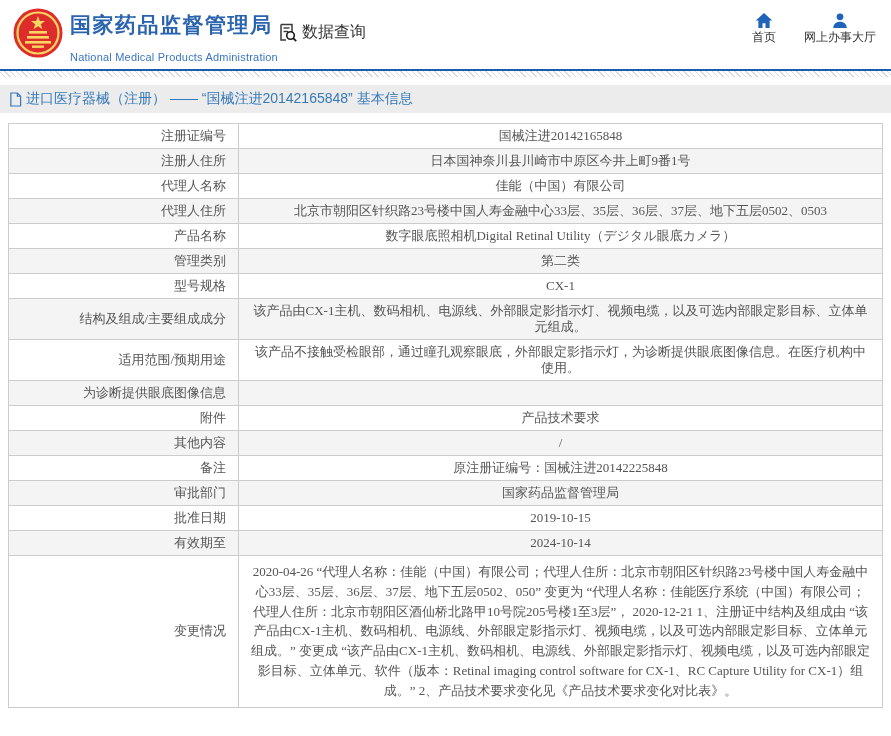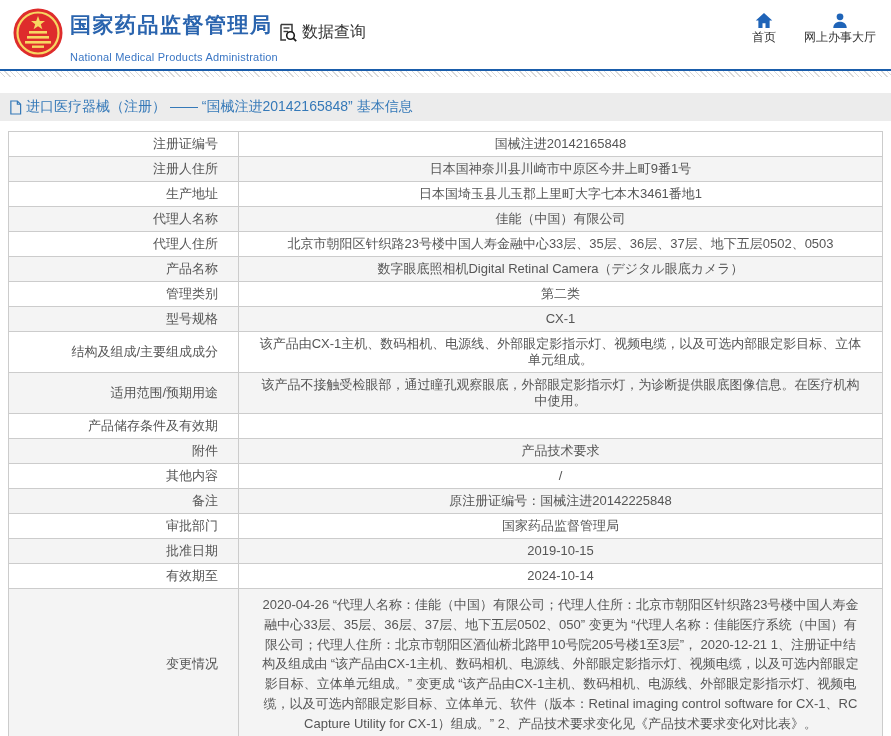--- a/index.html
+++ b/index.html
@@ -18,28 +18,28 @@
   .nav-item { position: absolute; top: 12px; display: flex; flex-direction: column; align-items: center; cursor: pointer; }
   .nav-home { left: 741px; width: 46px; }
   .nav-hall { left: 795px; width: 90px; }
   .nav-label { font-size: 12px; color: #333; white-space: nowrap; }
 
   .blue-line { height: 2px; background: #1a5dab; }
   .hatch { height: 6px; background: repeating-linear-gradient(45deg,
       #ffffff 0px, #ffffff 3px, #d9d9d9 3px, #d9d9d9 4px); }
 
   
-  .breadcrumb { margin-top: 16px; height: 28px; background: #ececec;
+  .breadcrumb { margin-top: 8px; height: 28px; background: #ececec;
       display: flex; align-items: center; padding-left: 9px; }
   .breadcrumb-text { font-size: 14px; color: #3579b8; margin-left: 4px; }
 
   
   .info-table { width: 875px; margin: 10px 8px 0 8px; border-collapse: collapse;
       font-size: 13px; color: #555; table-layout: fixed; }
-  .info-table td { border: 1px solid #ccc; padding: 4px 20px; line-height: 16px; height: 25px; vertical-align: middle; }
+  .info-table td { border: 1px solid #ccc; padding: 4px 12px; line-height: 16px; height: 25px; vertical-align: middle; font-family: Liberation Serif, serif; }
   .info-table tr:nth-child(even) { background: #f4f4f4; }
   td.cell-label { width: 230px; text-align: right; }
   td.cell-value { text-align: center; }
   td.multiline { line-height: 19.8px; padding-top: 6px; padding-bottom: 6px; }
 </style>
 </head>
 <body>
 
 <div class="header">
   <svg class="emblem" viewBox="0 0 50 50">
@@ -99,53 +99,49 @@
   <tbody>
     <tr>
       <td class="cell-label">注册证编号</td>
       <td class="cell-value">国械注进20142165848</td>
     </tr>
     <tr>
       <td class="cell-label">注册人住所</td>
       <td class="cell-value">日本国神奈川县川崎市中原区今井上町9番1号</td>
     </tr>
     <tr>
-      <td class="cell-label">生产地址</td>
-      <td class="cell-value">日本国埼玉县儿玉郡上里町大字七本木3461番地1</td>
-    </tr>
-    <tr>
       <td class="cell-label">代理人名称</td>
       <td class="cell-value">佳能（中国）有限公司</td>
     </tr>
     <tr>
       <td class="cell-label">代理人住所</td>
       <td class="cell-value">北京市朝阳区针织路23号楼中国人寿金融中心33层、35层、36层、37层、地下五层0502、0503</td>
     </tr>
     <tr>
       <td class="cell-label">产品名称</td>
-      <td class="cell-value">数字眼底照相机Digital Retinal Camera（デジタル眼底カメラ）</td>
+      <td class="cell-value">数字眼底照相机Digital Retinal Utility（デジタル眼底カメラ）</td>
     </tr>
     <tr>
       <td class="cell-label">管理类别</td>
       <td class="cell-value">第二类</td>
     </tr>
     <tr>
       <td class="cell-label">型号规格</td>
       <td class="cell-value">CX-1</td>
     </tr>
     <tr>
       <td class="cell-label">结构及组成/主要组成成分</td>
       <td class="cell-value">该产品由CX-1主机、数码相机、电源线、外部眼定影指示灯、视频电缆，以及可选内部眼定影目标、立体单元组成。</td>
     </tr>
     <tr>
       <td class="cell-label">适用范围/预期用途</td>
       <td class="cell-value">该产品不接触受检眼部，通过瞳孔观察眼底，外部眼定影指示灯，为诊断提供眼底图像信息。在医疗机构中使用。</td>
     </tr>
     <tr>
-      <td class="cell-label">产品储存条件及有效期</td>
+      <td class="cell-label">为诊断提供眼底图像信息</td>
       <td class="cell-value"></td>
     </tr>
     <tr>
       <td class="cell-label">附件</td>
       <td class="cell-value">产品技术要求</td>
     </tr>
     <tr>
       <td class="cell-label">其他内容</td>
       <td class="cell-value">/</td>
     </tr>

